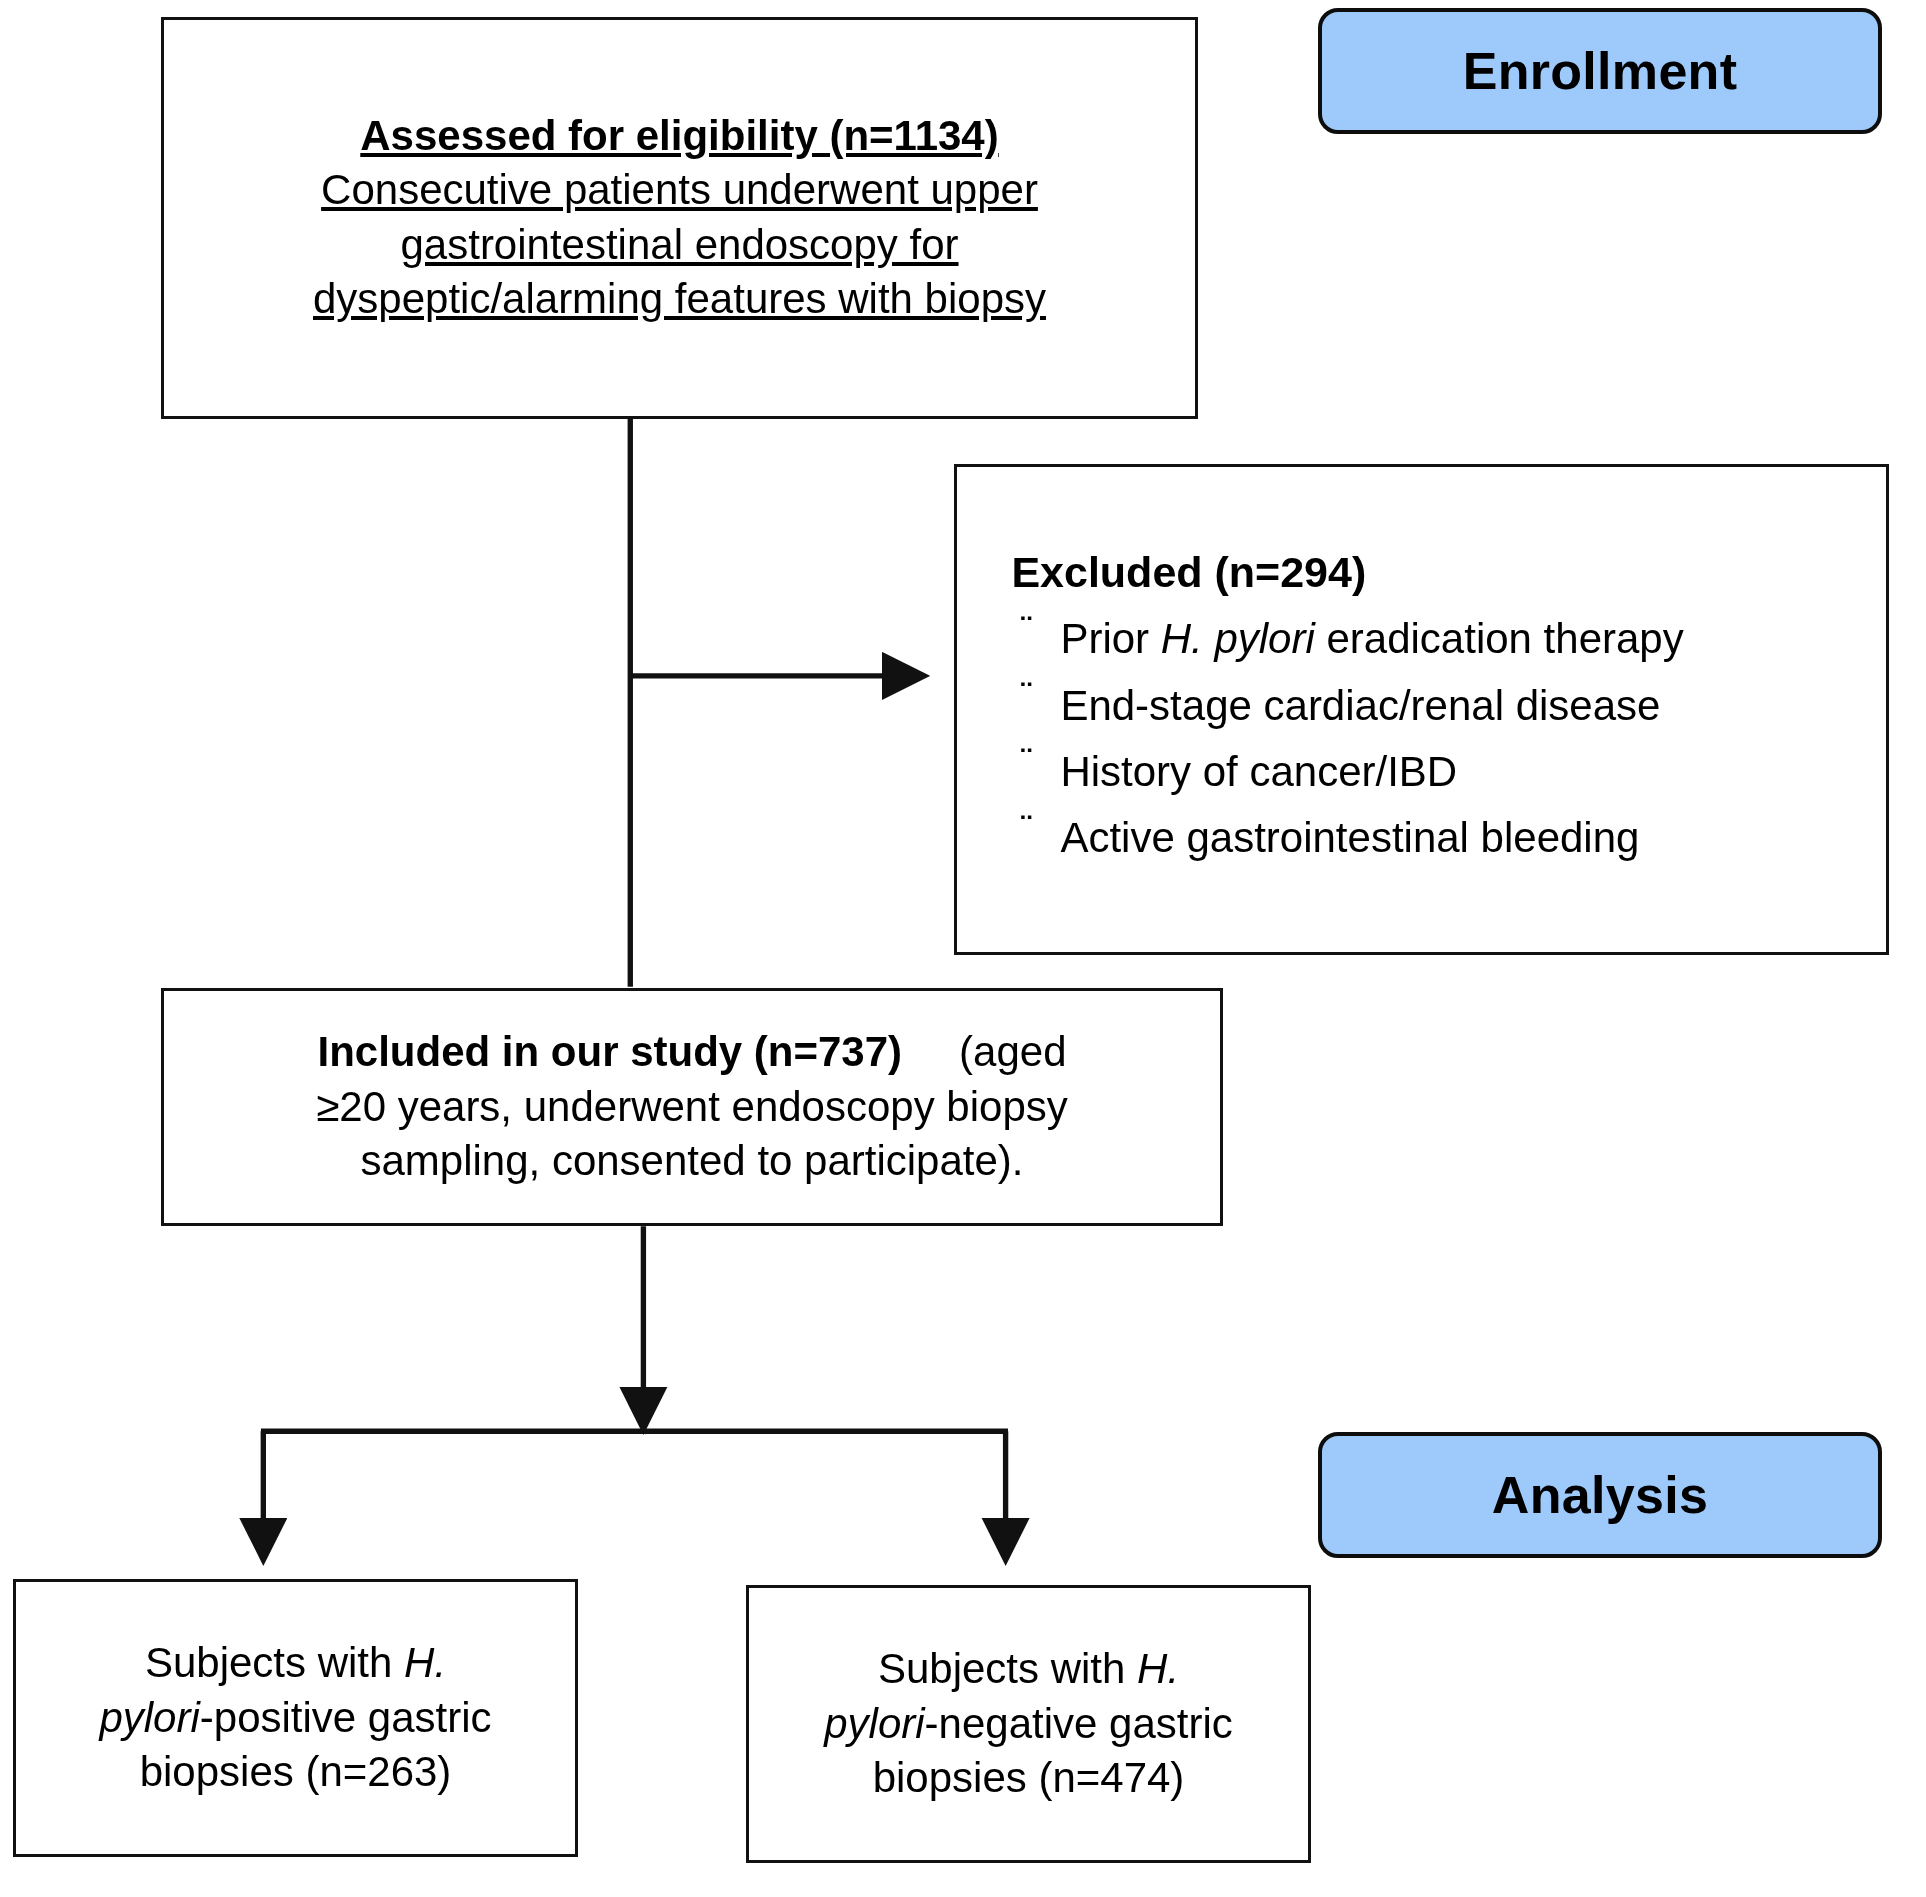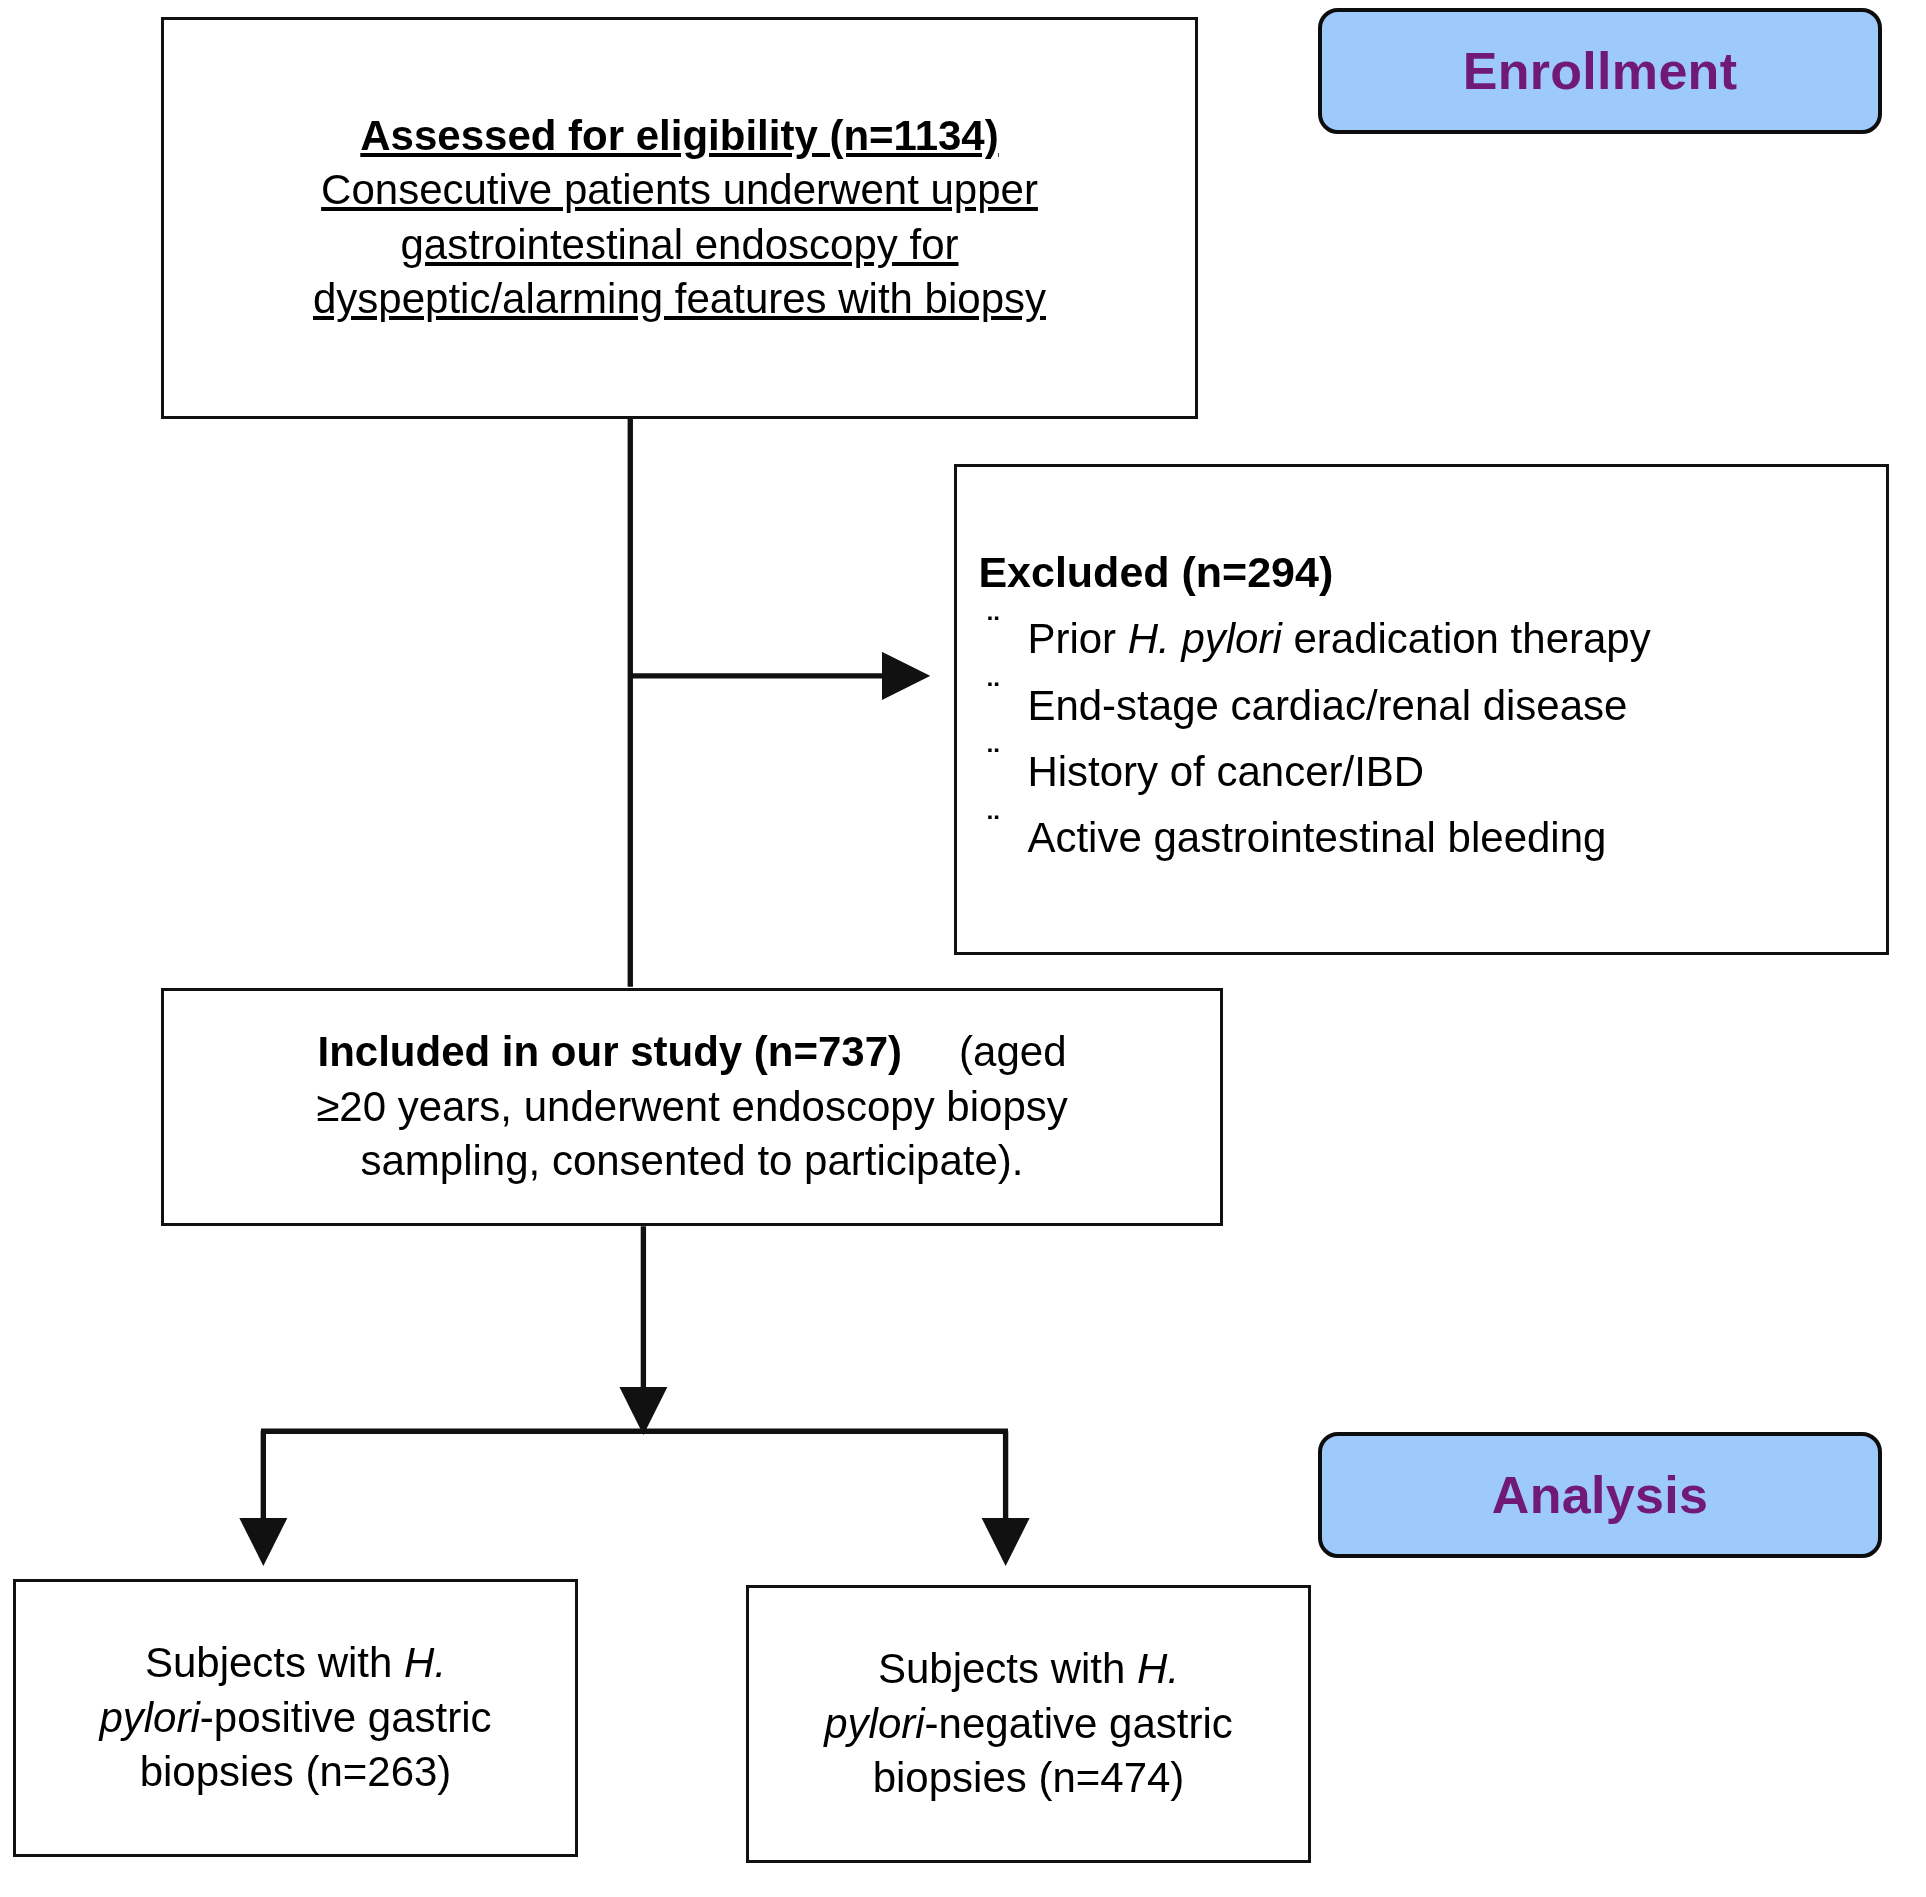--- a/index.html
+++ b/index.html
@@ -47,21 +47,21 @@
     position: absolute;
     box-sizing: border-box;
     background: #9DC9FB;
     border: 4.2px solid #0d0d0d;
     border-radius: 20px;
     display: flex;
     align-items: center;
     justify-content: center;
   }
   .badge-label {
-    color: #701a75;
+    color: #000000;
     font-weight: bold;
     font-size: 52px;
     letter-spacing: 0.3px;
     text-align: center;
   }
 
   
   .excl-title {
     font-weight: bold;
     font-size: 43px;
@@ -138,21 +138,21 @@
         <div>gastrointestinal endoscopy for</div>
         <div>dyspeptic/alarming features with biopsy</div>
       </div>
     </div>
   </div>
 
   <div class="badge" style="left:1318px; top:8.3px; width:564px; height:126px;">
     <span class="badge-label">Enrollment</span>
   </div>
 
-  <div class="fbox" style="left:954px; top:464px; width:935px; height:491px;">
+  <div class="fbox" style="left:954px; top:464px; width:935px; height:491px;padding-left:33px;">
     <div class="inner" style="padding:0 21.4px;">
       <div class="excl-title">Excluded (n=294)</div>
       <ul class="excl-list">
         <li>
           <span class="bullet-mark">¨</span>
           <span class="excl-text"><span>Prior </span><span class="ital">H. pylori</span><span> eradication therapy</span></span>
         </li>
         <li>
           <span class="bullet-mark">¨</span>
           <span class="excl-text"><span>End-stage cardiac/renal disease</span><span class="ital"></span><span></span></span>

